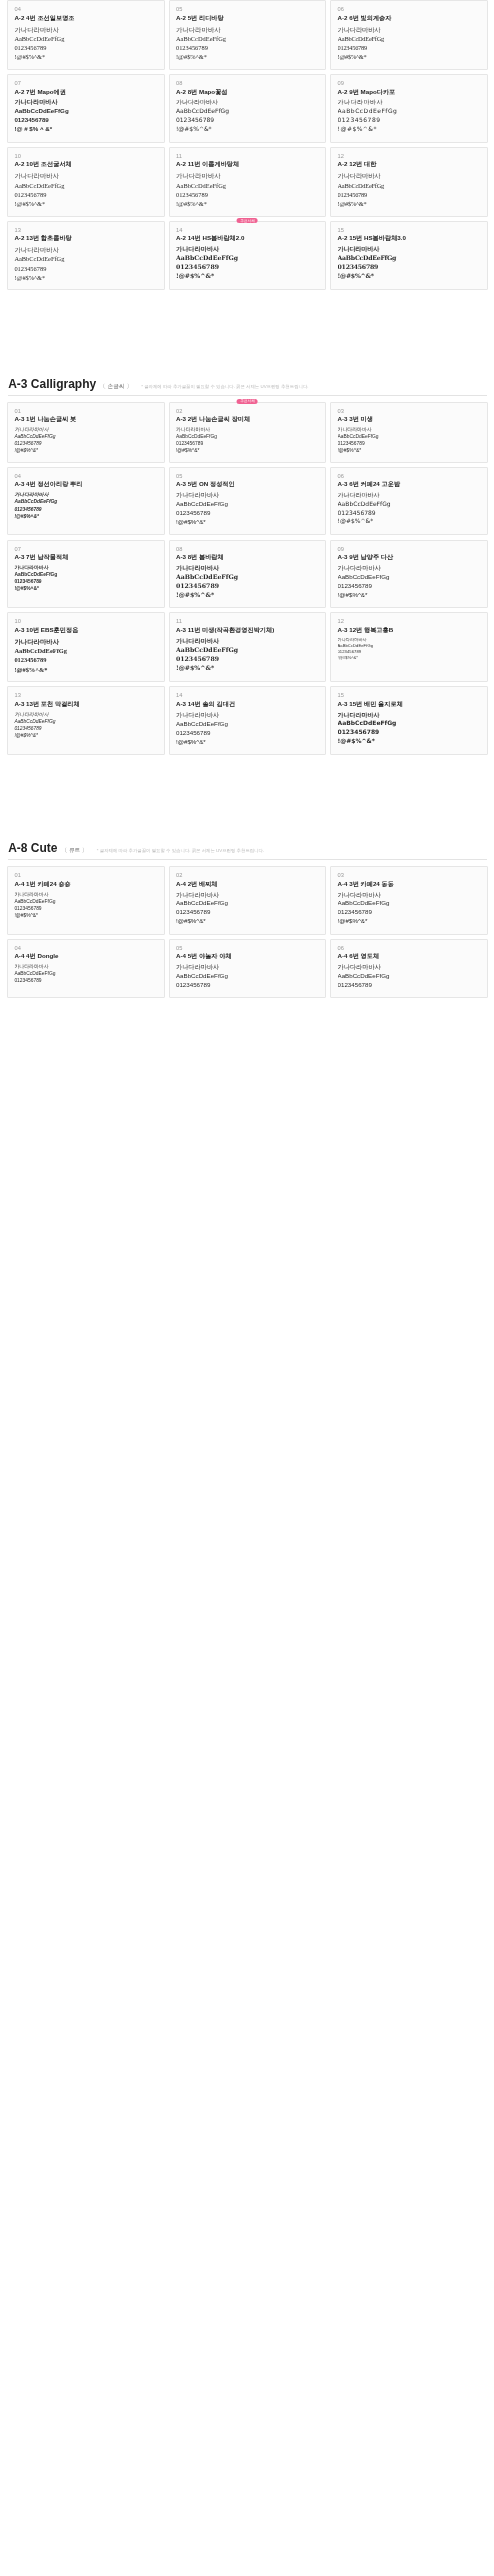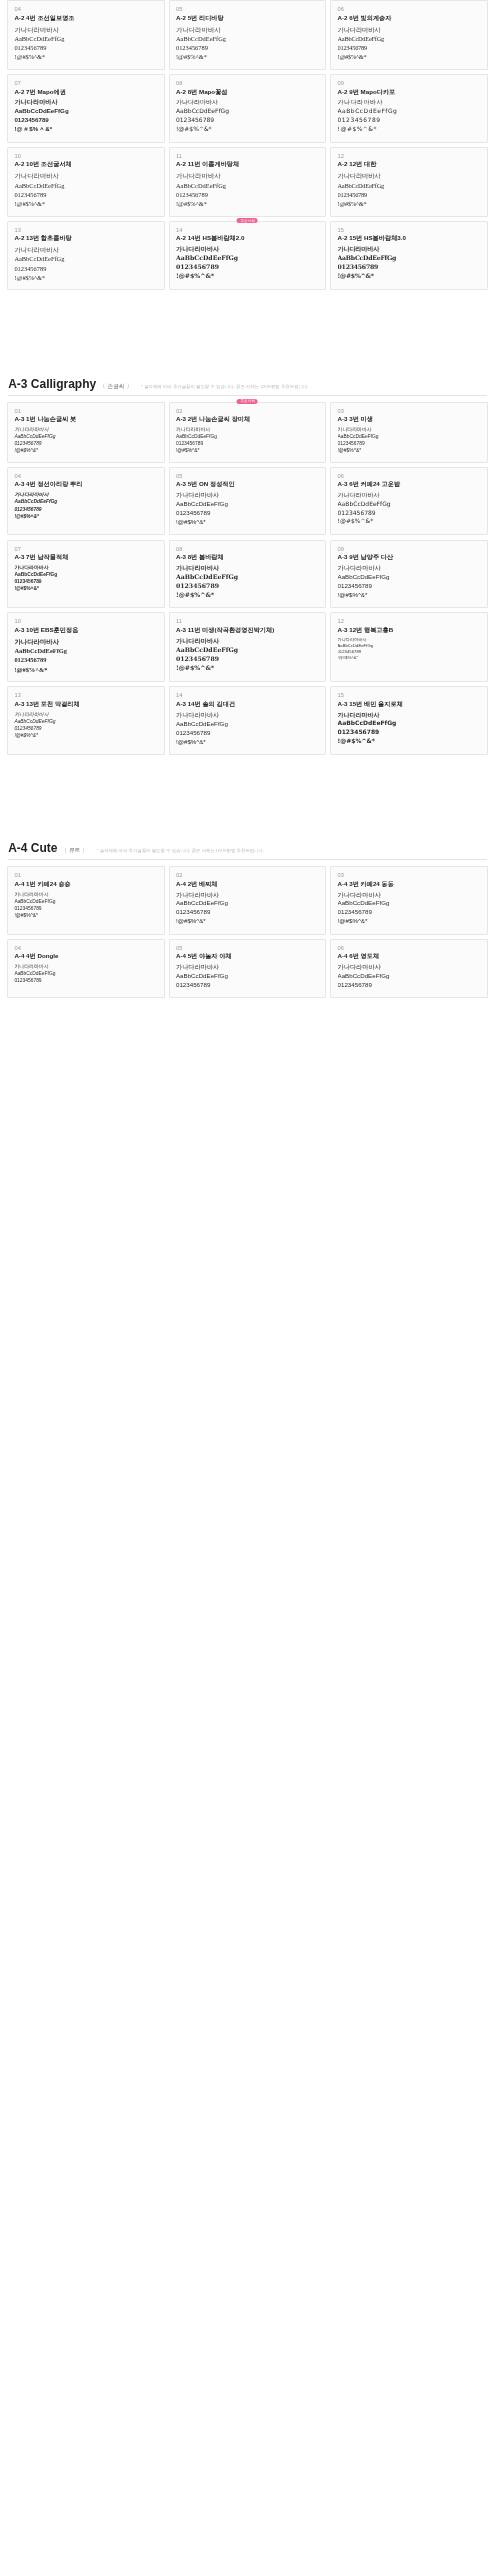--- a/index.html
+++ b/index.html
@@ -393,21 +393,21 @@
           <div class="sample s-dj s-bold">
             <div>가나다라마바사</div>
             <div>AaBbCcDdEeFfGg</div>
             <div>0123456789</div>
             <div>!@#$%^&amp;*</div>
           </div>
         </div>
       </div>
       <div class="spacer-lg"></div>
       <div class="section-head">
-        <div class="title">A-4 Cute</div>
+        <div class="title">A-8 Cute</div>
         <div class="subtitle">〔 큐트 〕</div>
         <div class="note">* 글자체에 따라 추가글꼴이 필요할 수 있습니다. 굵은 서체는 UV프린팅 추천드립니다.</div>
       </div>
       <div class="divider"></div>
       <div class="grid">
         <div class="card">
           <div class="num">01</div>
           <div class="fname">A-4 1번 카페24 숑숑</div>
           <div class="sample s-small">
             <div>가나다라마바사</div>

